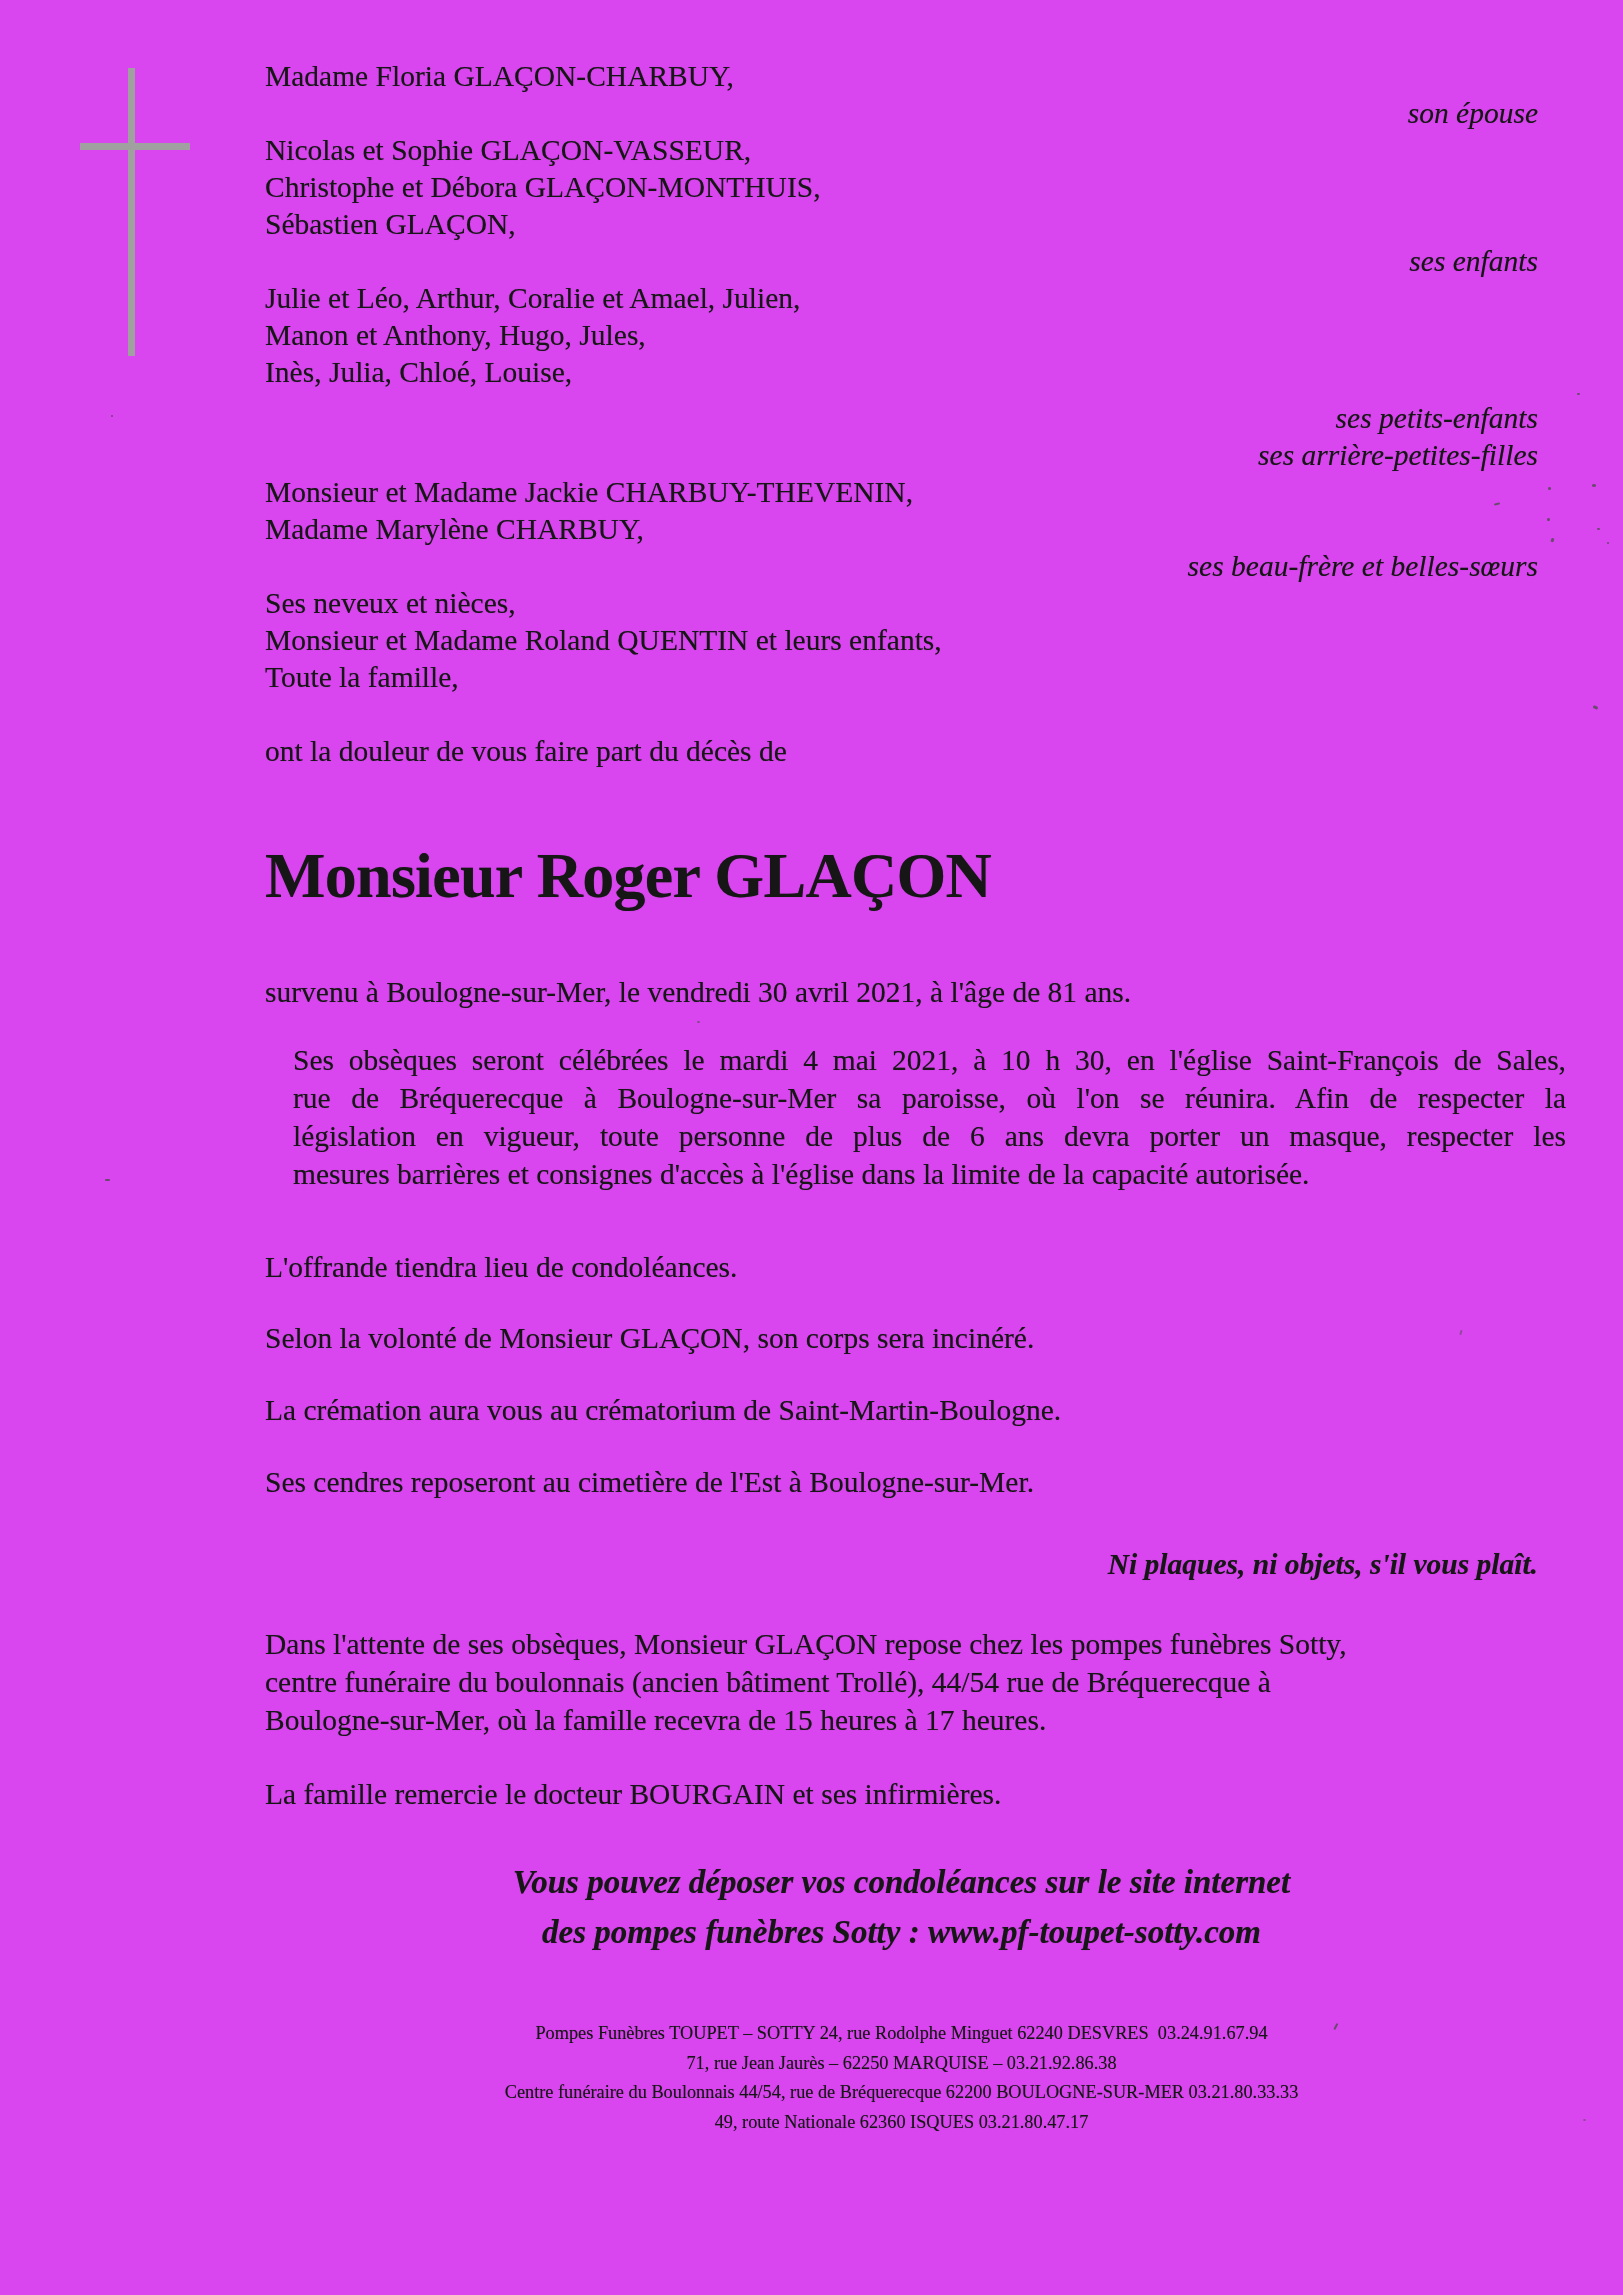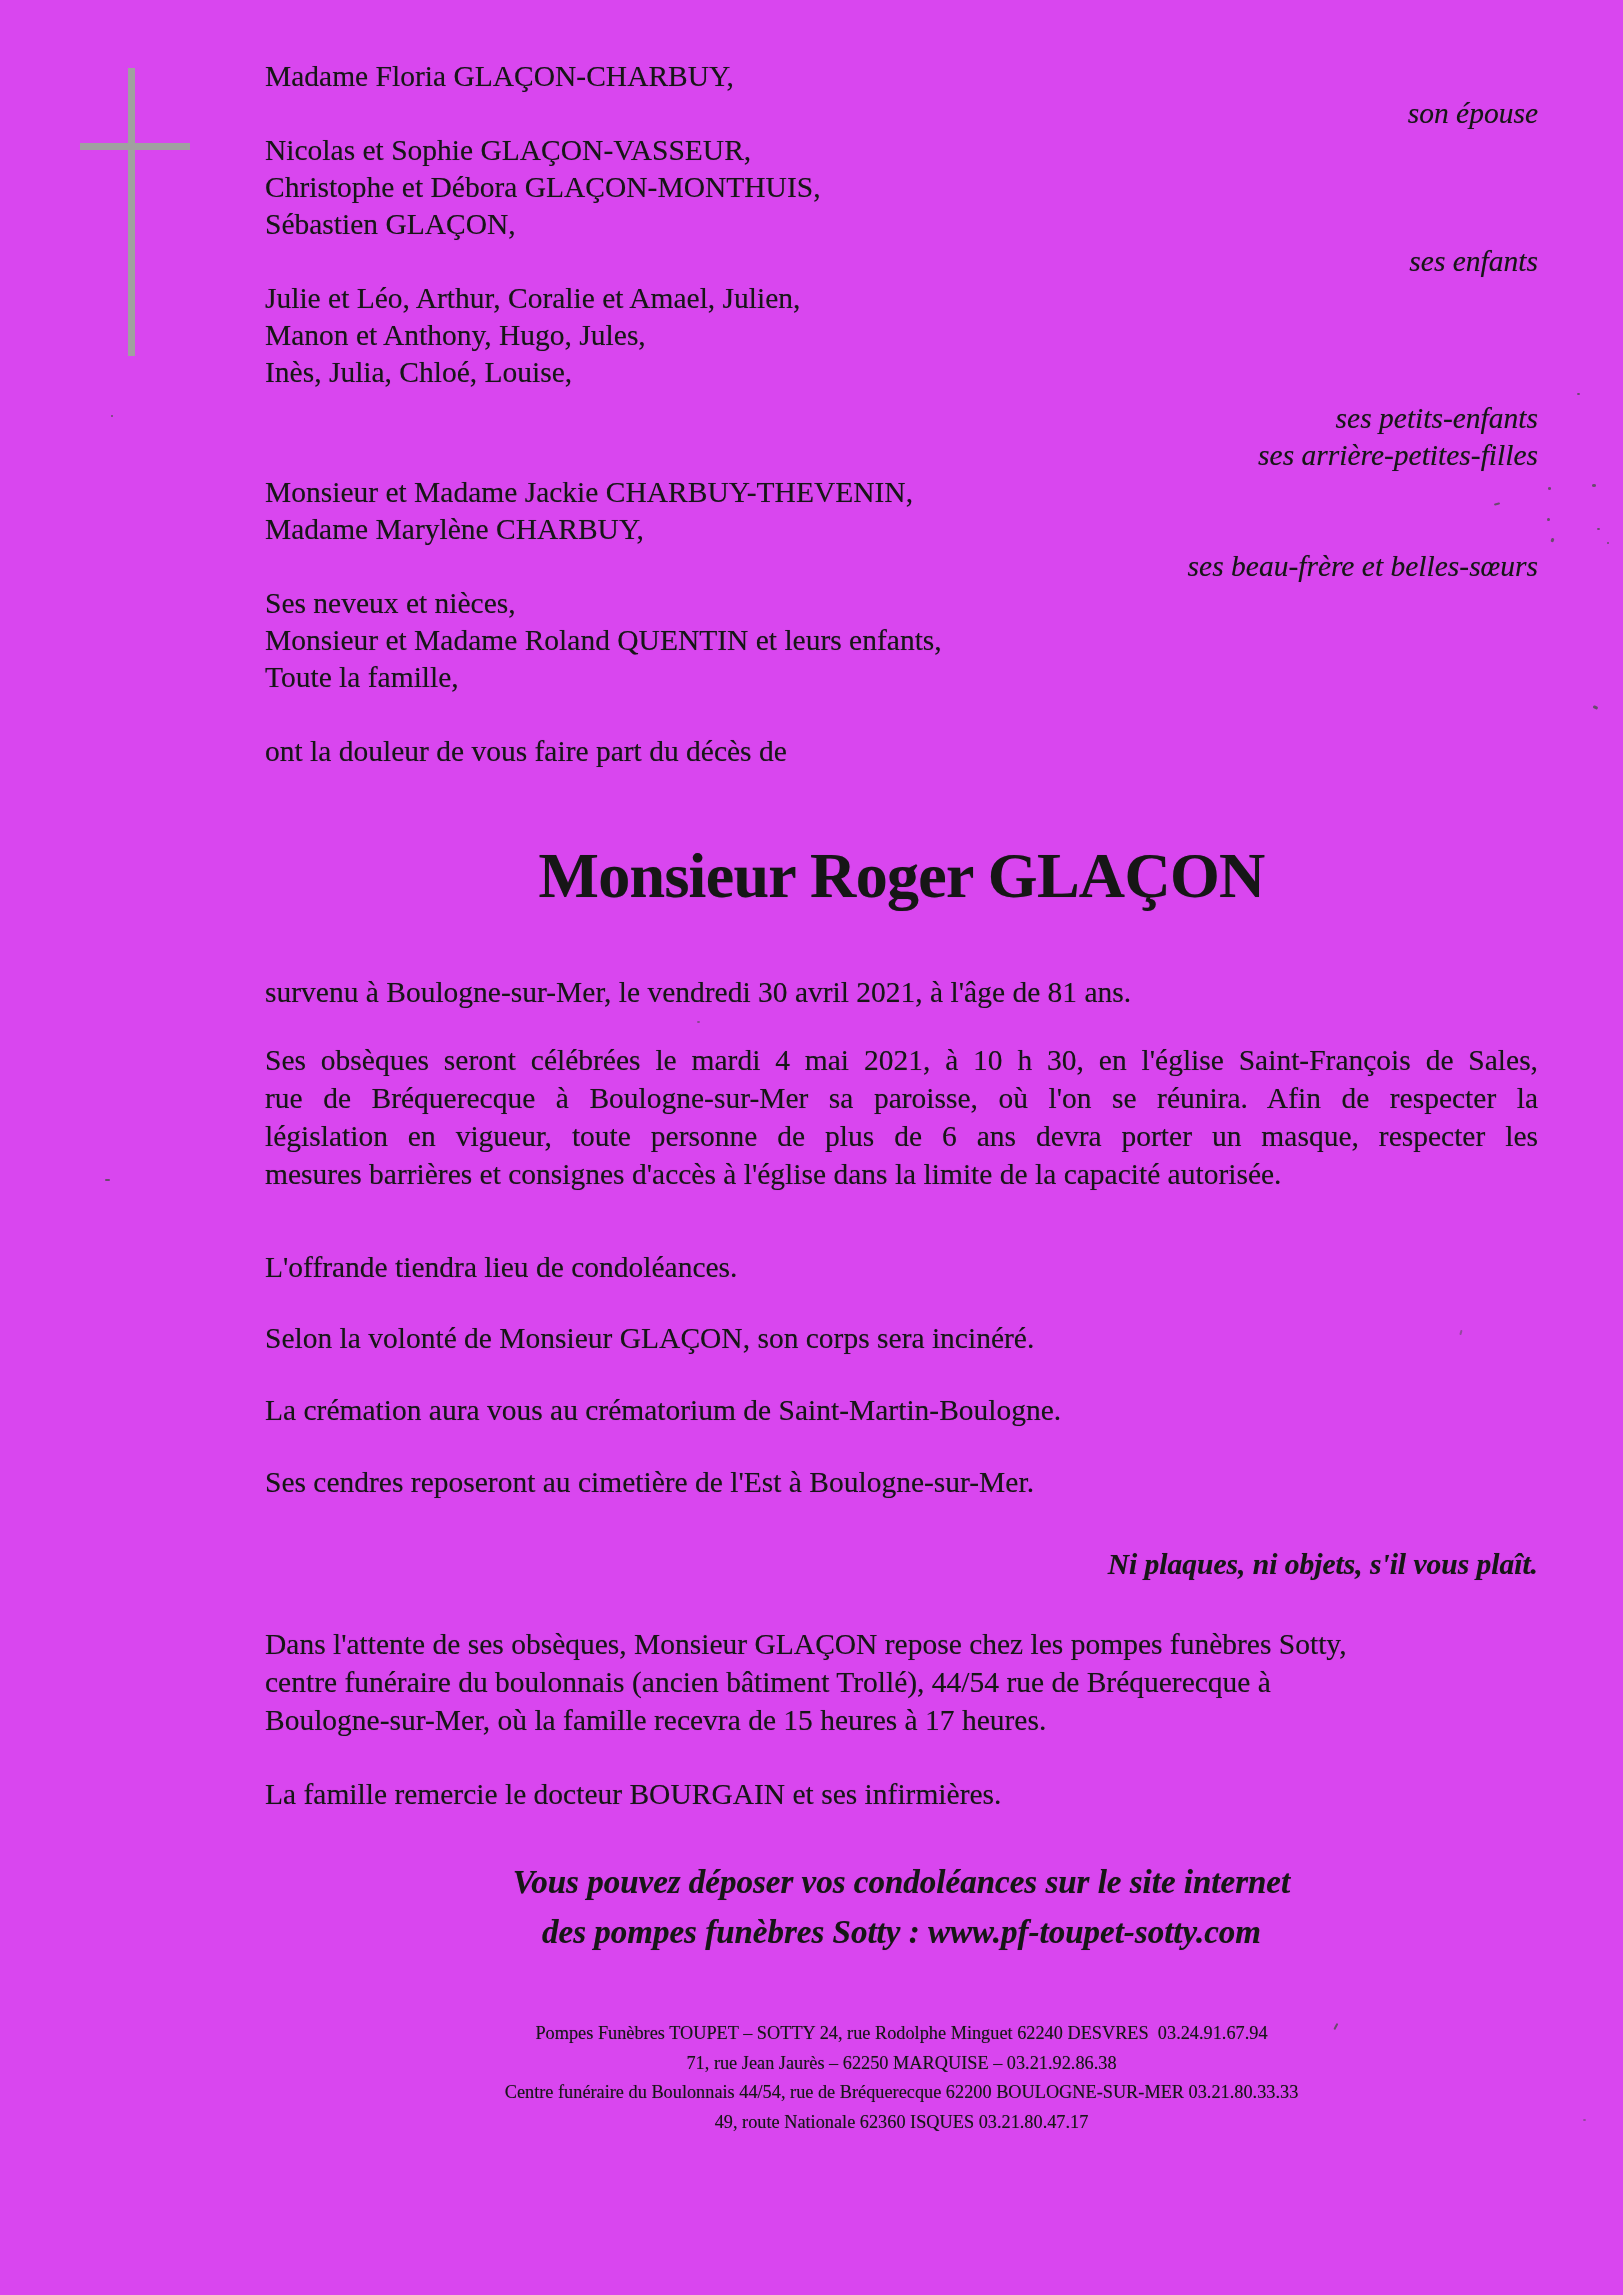--- a/index.html
+++ b/index.html
@@ -17,30 +17,30 @@
   .cross-v{left:128px;top:68px;width:6.5px;height:288px;}
   .cross-h{left:80px;top:143px;width:110px;height:6.5px;}
 
   
   .col{position:absolute;left:265px;width:1273px;}
 
   .line{height:37px;line-height:37px;font-size:29.5px;white-space:nowrap;}
   .label-line{text-align:right;font-style:italic;}
   .spacer{height:37px;}
 
-  #title-block{top:844px;text-align:center;}
+  #title-block{top:844px;}
   .deceased-name{
     font-size:64px;font-weight:bold;letter-spacing:-0.7px;
     line-height:1;white-space:nowrap;
   }
   #death-line{top:974px;}
 
   .para .pline{height:38px;line-height:38px;font-size:29.5px;}
   .pline.just{text-align:justify;text-align-last:justify;}
-  #ceremony{top:1041px;}
+  #ceremony{top:1041px;margin-left:28px;}
   #offering{top:1249px;}
   #cremation-will{top:1320px;}
   #cremation-place{top:1392px;}
   #ashes{top:1464px;}
   #no-plaques{top:1546px;font-weight:bold;}
   #repose{top:1625px;}
   #thanks{top:1776px;}
 
   #condolences{top:1857px;text-align:center;}
   #condolences .cline{

